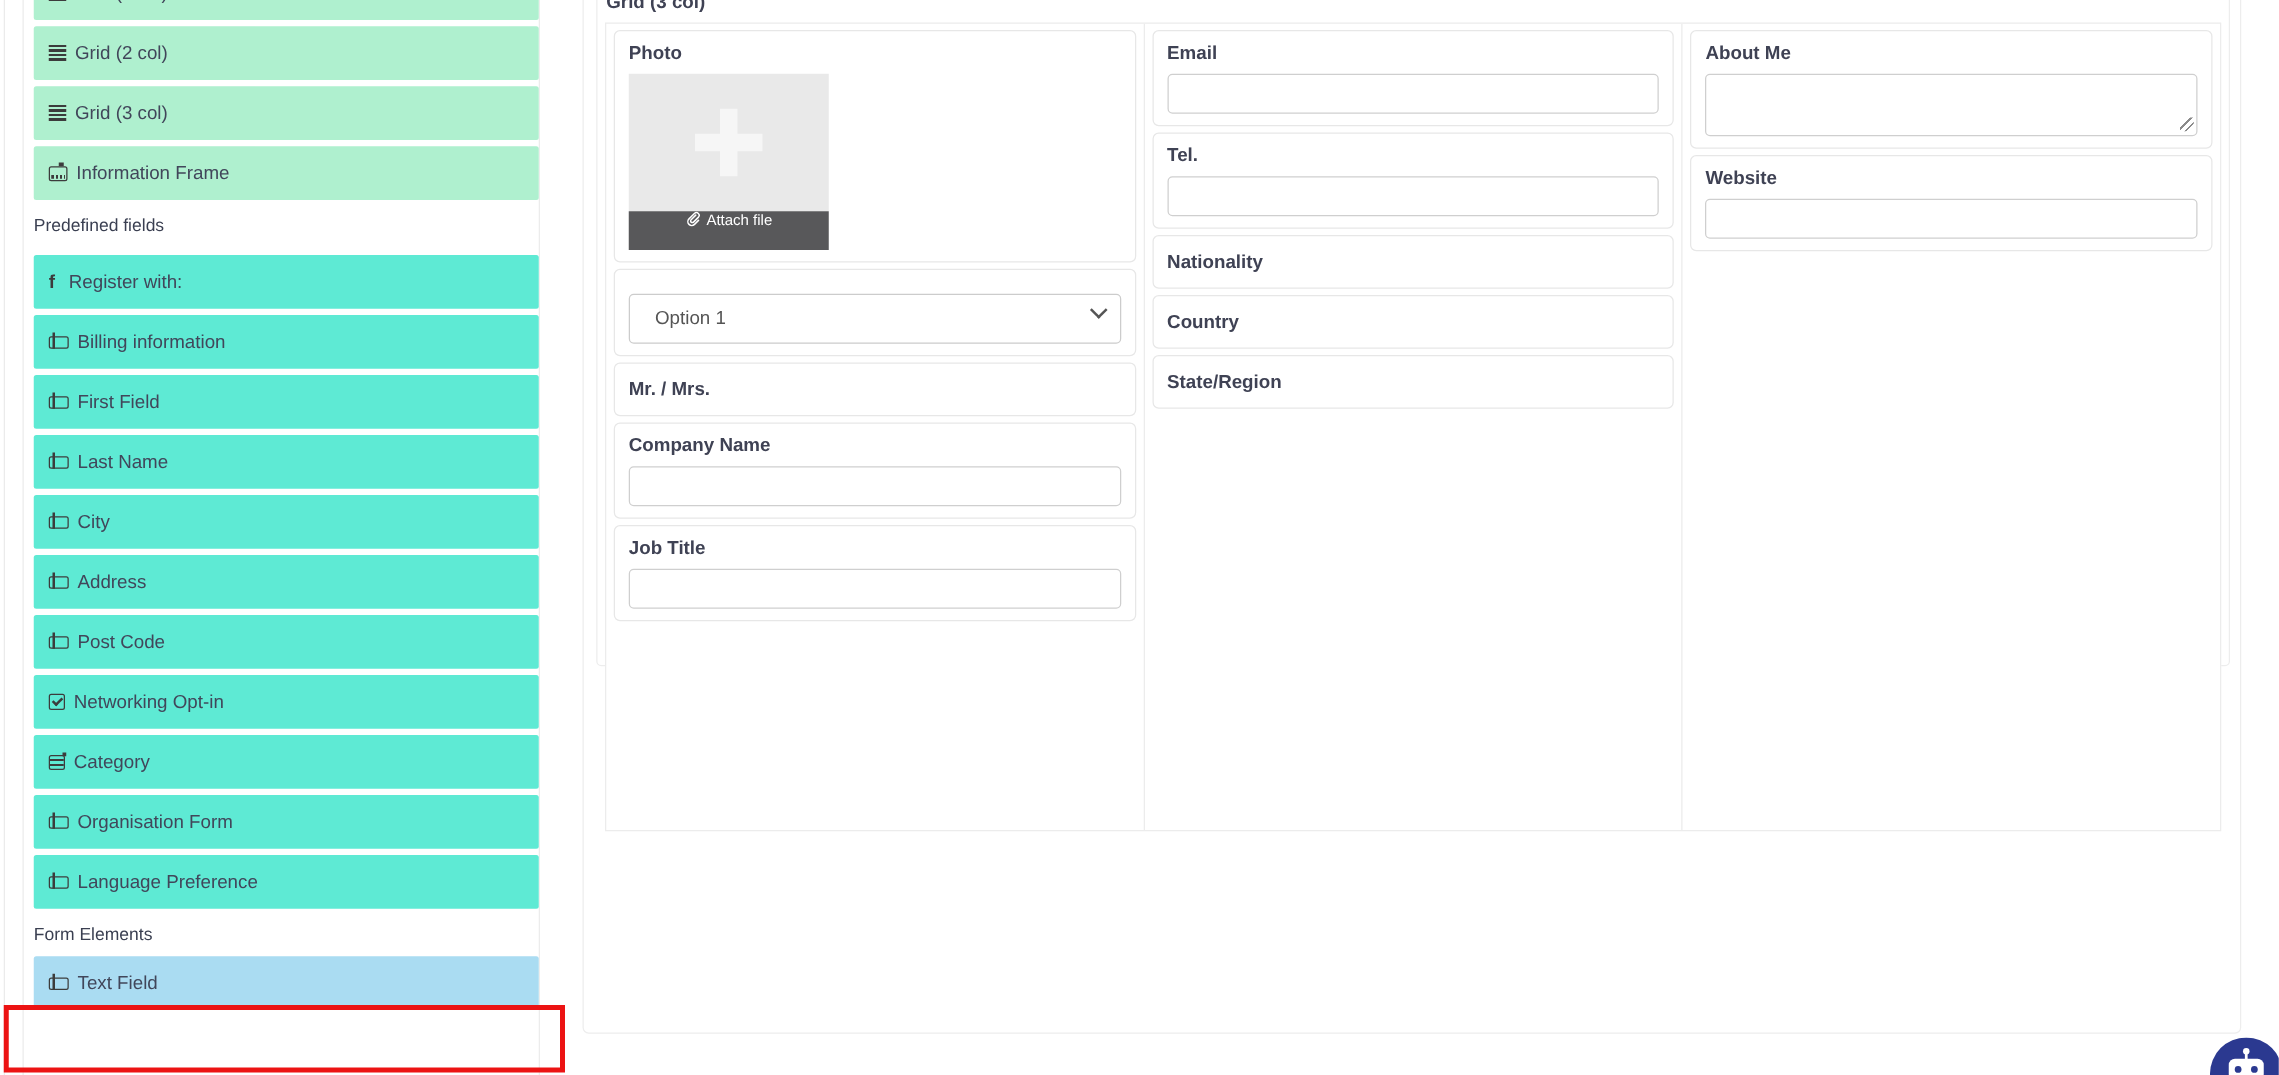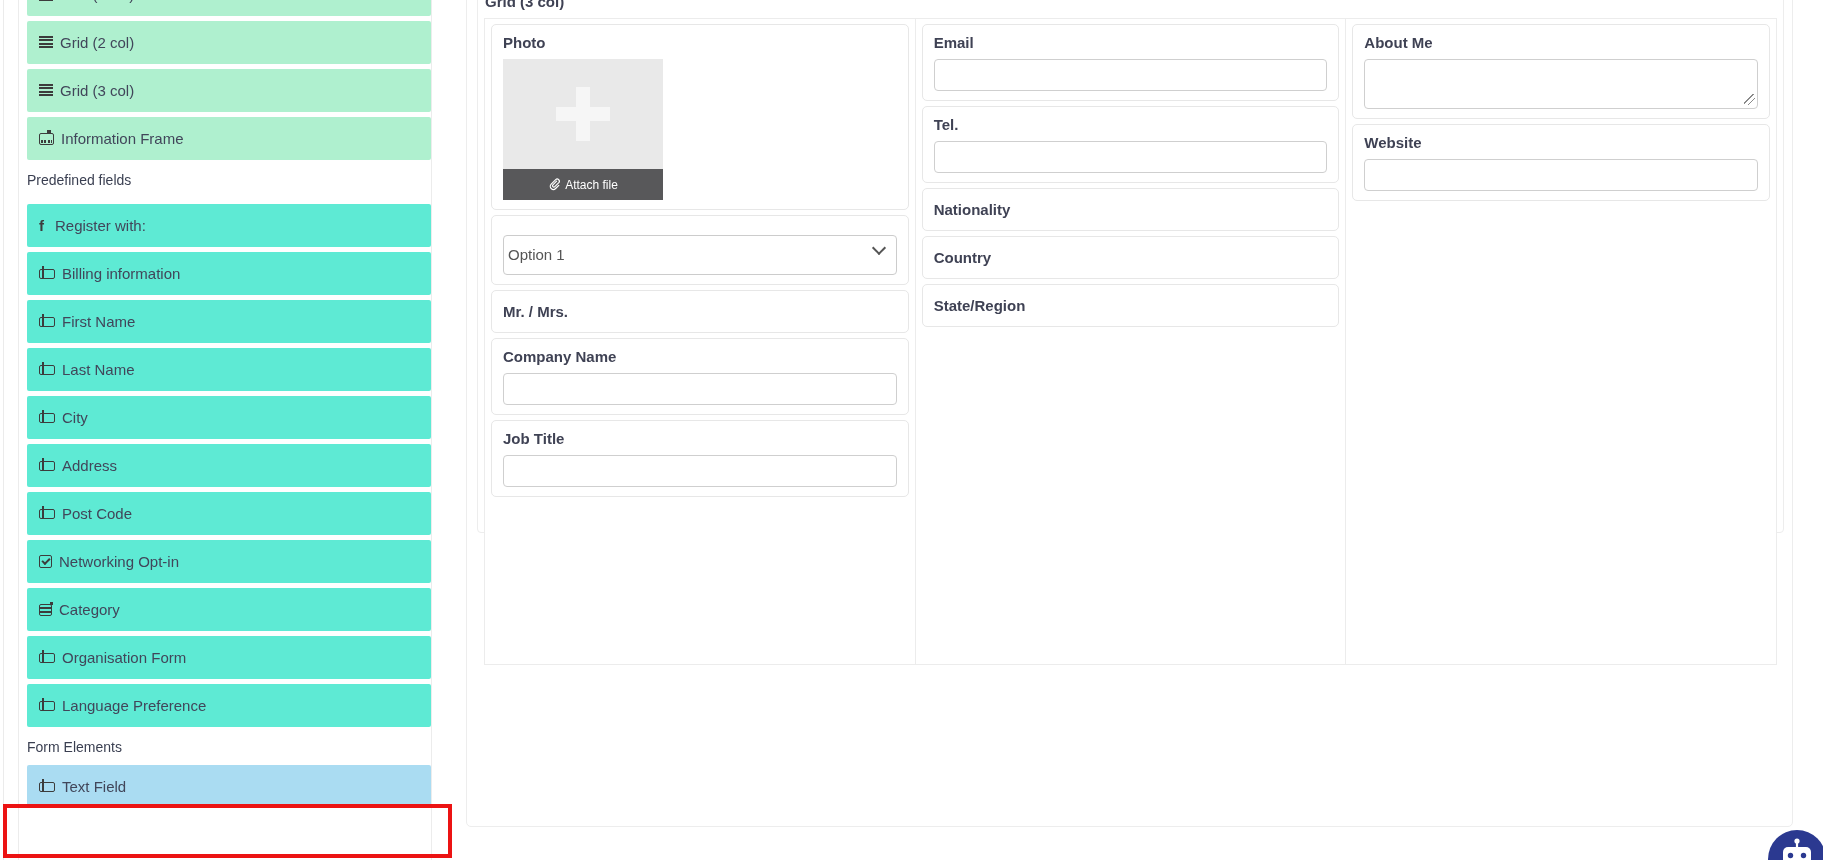--- a/index.html
+++ b/index.html
@@ -95,27 +95,27 @@
   }
 
   
   .upload { width:160px; margin-top:8px; }
   .up-box { height:110px; background:#e9e9e9; display:flex; align-items:center; justify-content:center; cursor:pointer; }
   .plus { position:relative; width:54px; height:54px; }
   .plus::before { content:""; position:absolute; left:0; top:20px; width:54px; height:14px; background:#f6f6f6; }
   .plus::after  { content:""; position:absolute; left:20px; top:0; width:14px; height:54px; background:#f6f6f6; }
   .up-bar {
     height:31px; background:#58585a; color:#fff; font-size:12px;
-    display:flex; align-items:center; justify-content:center; gap:5px; cursor:pointer;
+    display:flex; align-items:flex-start; justify-content:center; gap:5px; cursor:pointer;
   }
 
   
   .sel {
     position:relative; margin-top:10px; height:40px; border:1px solid #ccc; border-radius:4px;
-    line-height:38px; padding:0 4px; font-size:15px; color:#555; cursor:pointer; box-sizing:border-box;
+    line-height:38px; padding:0 20px; font-size:15px; color:#555; cursor:pointer; box-sizing:border-box;
   }
   .chev {
     position:absolute; right:12px; top:7px; width:8px; height:8px;
     border-right:2px solid #555; border-bottom:2px solid #555; transform:rotate(45deg);
   }
 
   
   .bot { position:absolute; left:1768px; top:830px; width:58px; height:58px; border-radius:50%; z-index:10; cursor:pointer; }
 </style>
 </head>
@@ -148,21 +148,21 @@
     <div class="s-item purple">
       <span class="ic ic-fb"></span>
       <span>Register with:</span>
     </div>
     <div class="s-item purple">
       <span class="ic ic-input"></span>
       <span>Billing information</span>
     </div>
     <div class="s-item purple">
       <span class="ic ic-input"></span>
-      <span>First Name</span>
+      <span>First Field</span>
     </div>
     <div class="s-item purple">
       <span class="ic ic-input"></span>
       <span>Last Name</span>
     </div>
     <div class="s-item purple">
       <span class="ic ic-input"></span>
       <span>City</span>
     </div>
     <div class="s-item purple">

